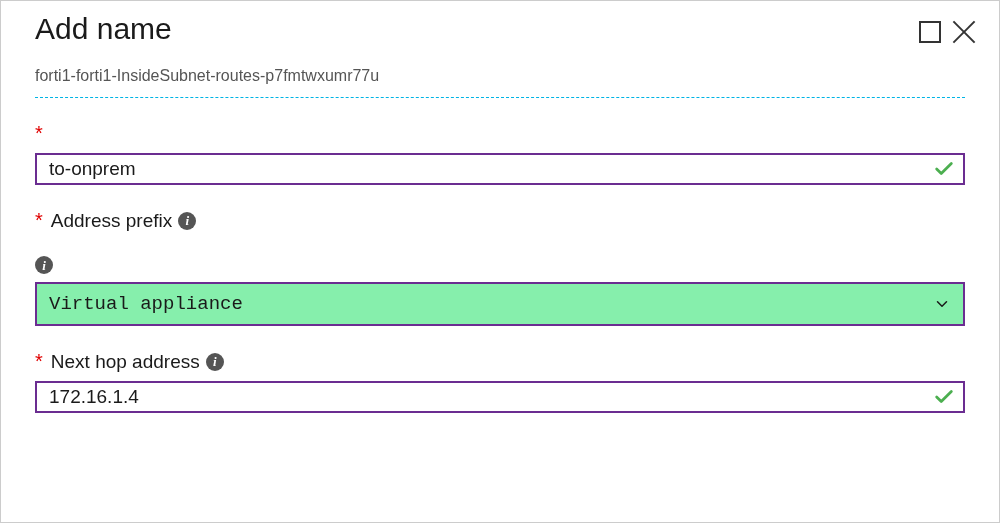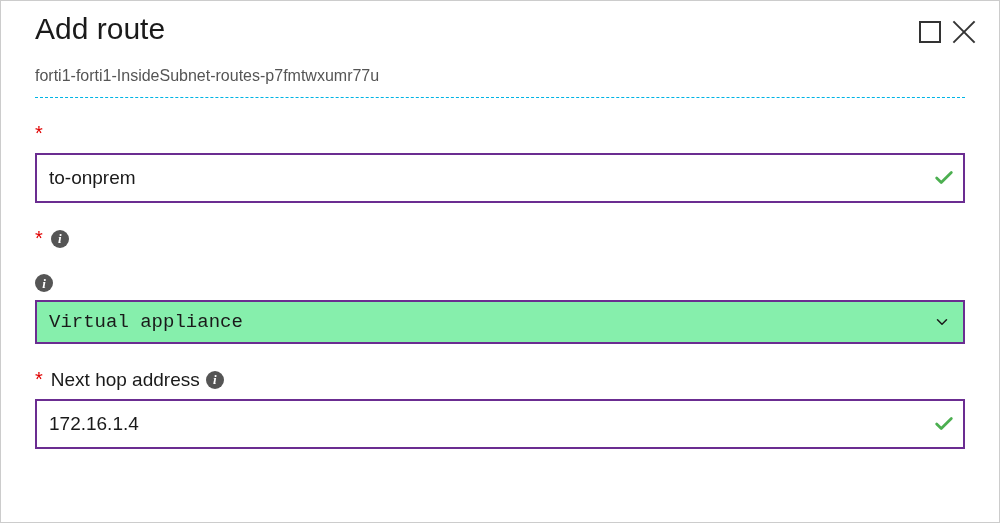--- a/index.html
+++ b/index.html
@@ -100,21 +100,21 @@
       align-items: center;
       justify-content: center;
       line-height: 1;
     }
     .input-wrapper {
       position: relative;
       width: 100%;
     }
     .text-input {
       width: 100%;
-      height: 50px;
+      height: 32px;
       border: 2px solid #6b2d91;
       padding: 0 52px 0 12px;
       font-size: 19px;
       color: #1a1a1a;
       font-family: inherit;
       background: #fff;
     }
     .check-icon {
       position: absolute;
       right: 10px;
@@ -145,21 +145,21 @@
       width: 18px;
       height: 18px;
       pointer-events: none;
     }
   </style>
 </head>
 <body>
 
 <div class="container">
   <div class="header">
-    <div class="header-title">Add route</div>
+    <div class="header-title">Add name</div>
     <div class="header-subtitle">forti1-forti1-InsideSubnet-routes-p7fmtwxumr77u</div>
     <div class="header-actions">
       <span class="pin-icon"></span>
       <span class="close-icon"></span>
     </div>
   </div>
 
   <hr class="divider">
 
   <div class="form-group">
@@ -170,20 +170,21 @@
       <input type="text" class="text-input" value="to-onprem" style="">
       <svg class="check-icon" viewBox="0 0 24 24" fill="none" stroke="#4caf50" stroke-width="3" stroke-linecap="round" stroke-linejoin="round">
           <polyline points="20 6 9 17 4 12"></polyline>
         </svg>
     </div>
   </div>
 
   <div class="form-group">
     <label class="form-label">
       <span class="required-star">*</span>
+      <span>Address prefix</span>
       <span class="info-icon">i</span>
     </label>
   </div>
 
   <div class="form-group">
     <label class="form-label">
       <span class="info-icon">i</span>
     </label>
     <div class="input-wrapper">
       <select class="select-input">

